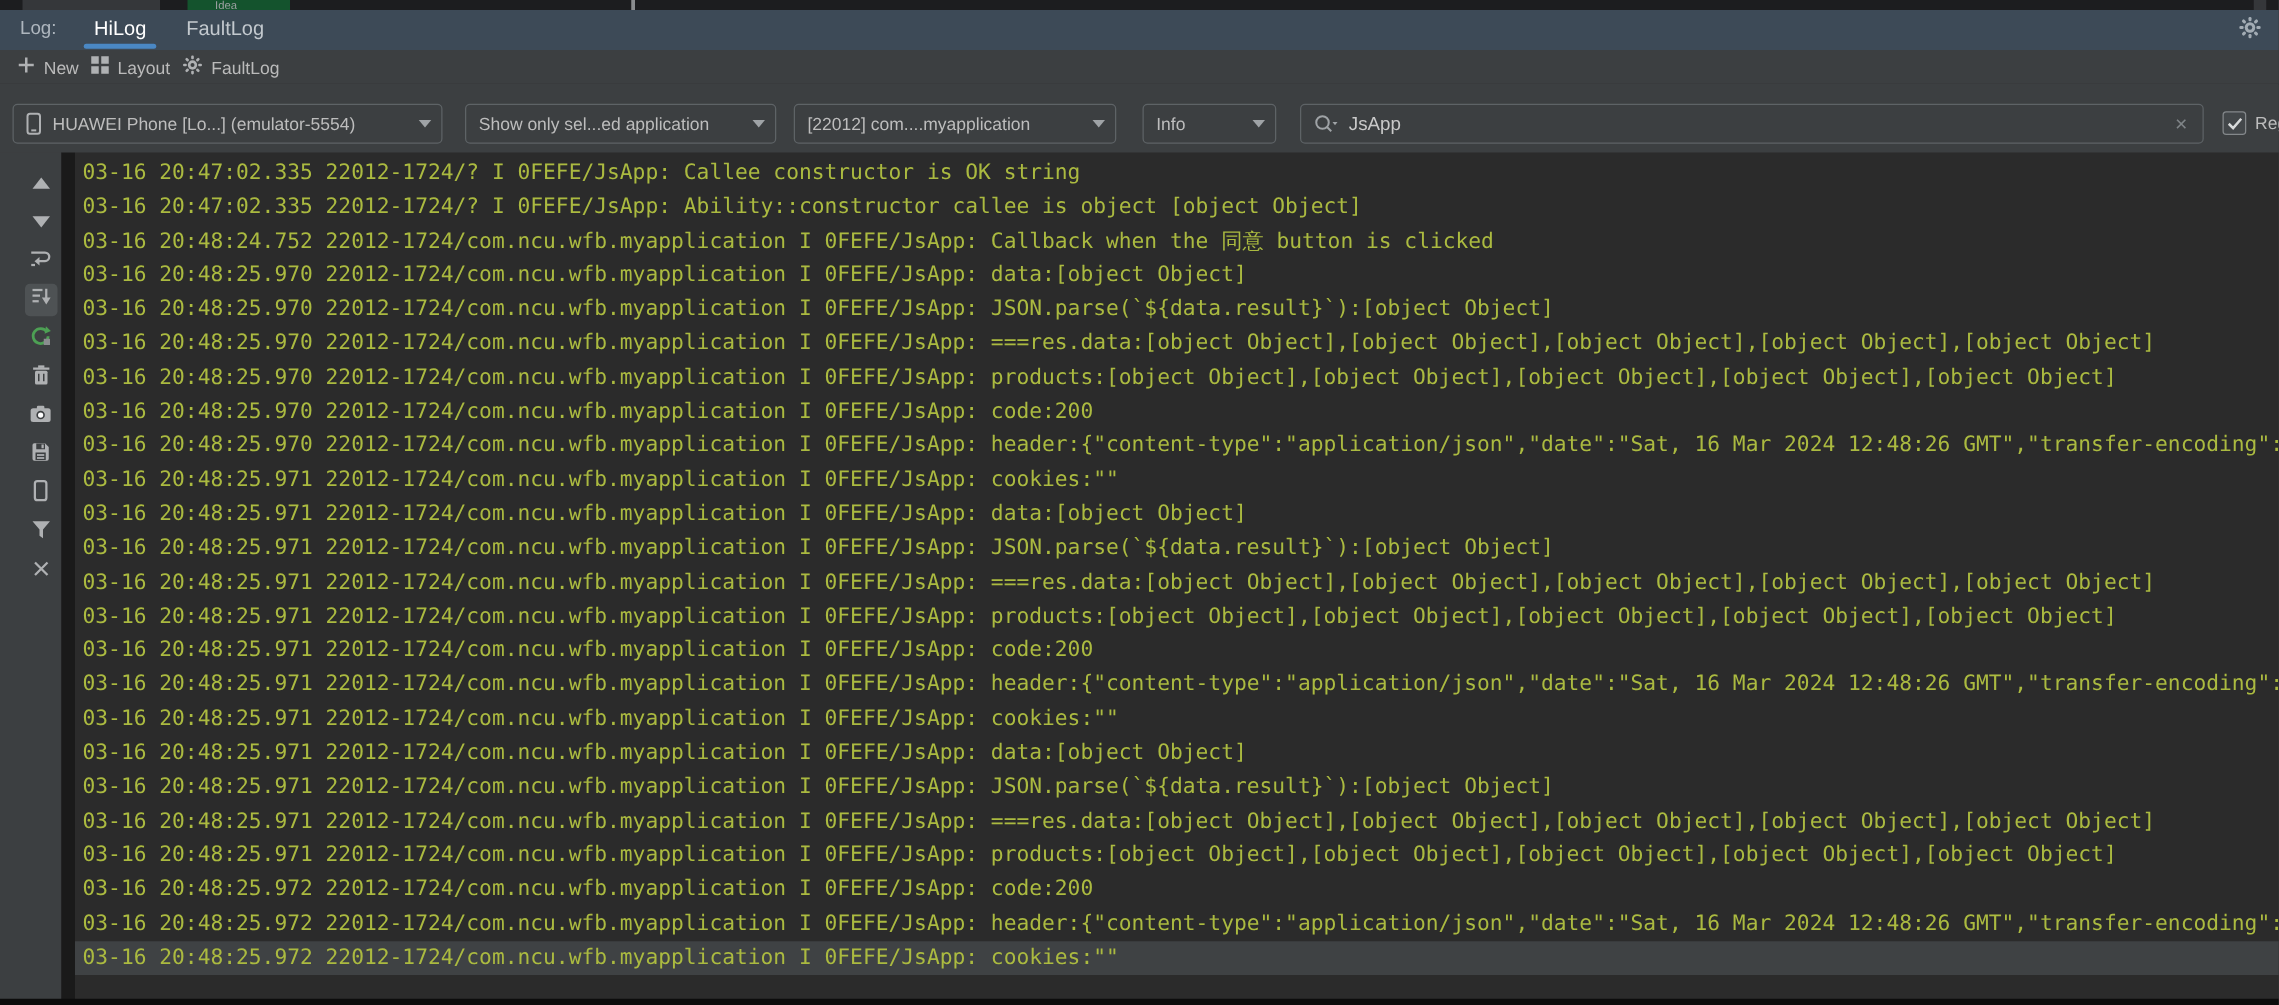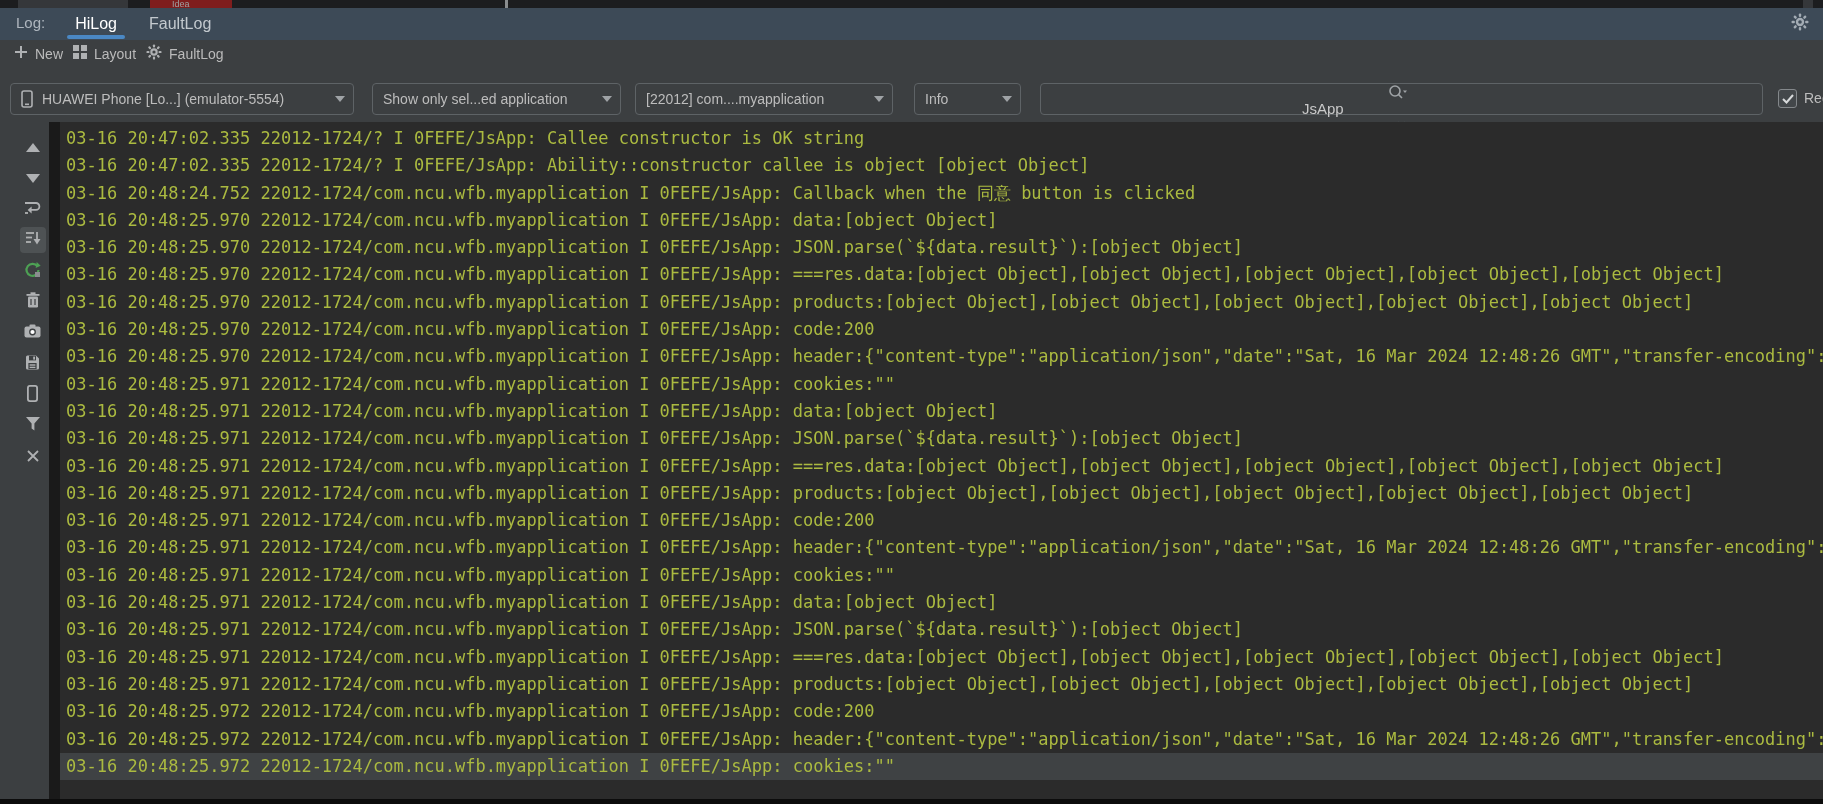--- a/index.html
+++ b/index.html
@@ -3,21 +3,21 @@
 <meta charset="utf-8">
 <style>
   * { margin:0; padding:0; box-sizing:border-box; }
   html,body { width:1823px; height:804px; overflow:hidden; background:#3C3F41;
               font-family:"Liberation Sans", sans-serif; }
   #app { position:relative; width:1823px; height:804px; }
 
   
   .sliver { position:absolute; left:0; top:0; width:100%; height:8px; background:#1C1D1F; overflow:hidden; }
   .sliver .frag-a { position:absolute; left:18px; top:0; width:110px; height:8px; background:#35373a; }
-  .sliver .frag-tab { position:absolute; left:150px; top:0; width:82px; height:8px; background:#7f1d1d;
+  .sliver .frag-tab { position:absolute; left:150px; top:0; width:82px; height:8px; background:#14532d;
                       color:#9da0a2; font-size:9px; line-height:8px; padding-left:22px; overflow:hidden; }
   .sliver .frag-line { position:absolute; left:505px; top:0; width:3px; height:8px; background:#8a8d8f; }
   .sliver .frag-b { position:absolute; right:10px; top:0; width:10px; height:8px; background:#35373a; }
 
   
   .tabrow { position:absolute; left:0; top:8px; width:100%; height:32px; background:#3D4A57;
             display:flex; align-items:center; }
   .tabrow .loglabel { color:#AEB6BE; font-size:15px; margin:0 14px 3px 16px; }
   .tab { height:32px; display:flex; align-items:center; padding:0 16px; color:#C3C9CE;
          font-size:16px; position:relative; cursor:default; }
@@ -176,21 +176,21 @@
     <div class="dd" style="left:635px; width:258px;">
       <span class="lbl">[22012] com....myapplication</span>
       <span class="caret"></span>
     </div>
 
     <div class="dd" style="left:914px; width:107px;">
       <span class="lbl">Info</span>
       <span class="caret"></span>
     </div>
 
-    <div class="searchbox" style="left:1040px; width:723px;flex-direction:column;">
+    <div class="searchbox" style="left:1040px; width:723px;">
       <span style="display:flex; align-items:center; margin-right:8px;">
         <svg width="20" height="16" viewBox="0 0 20 16">
           <circle cx="7" cy="7" r="5" fill="none" stroke="#9FA3A6" stroke-width="1.6"></circle>
           <line x1="10.6" y1="10.6" x2="14" y2="14" stroke="#9FA3A6" stroke-width="1.6"></line>
           <path d="M15 6.5 l4 0 l-2 2.6 z" fill="#9FA3A6"></path>
         </svg>
       </span>
       <input type="text" value="JsApp" style="">
       <span class="clear-x">×</span>
     </div>

